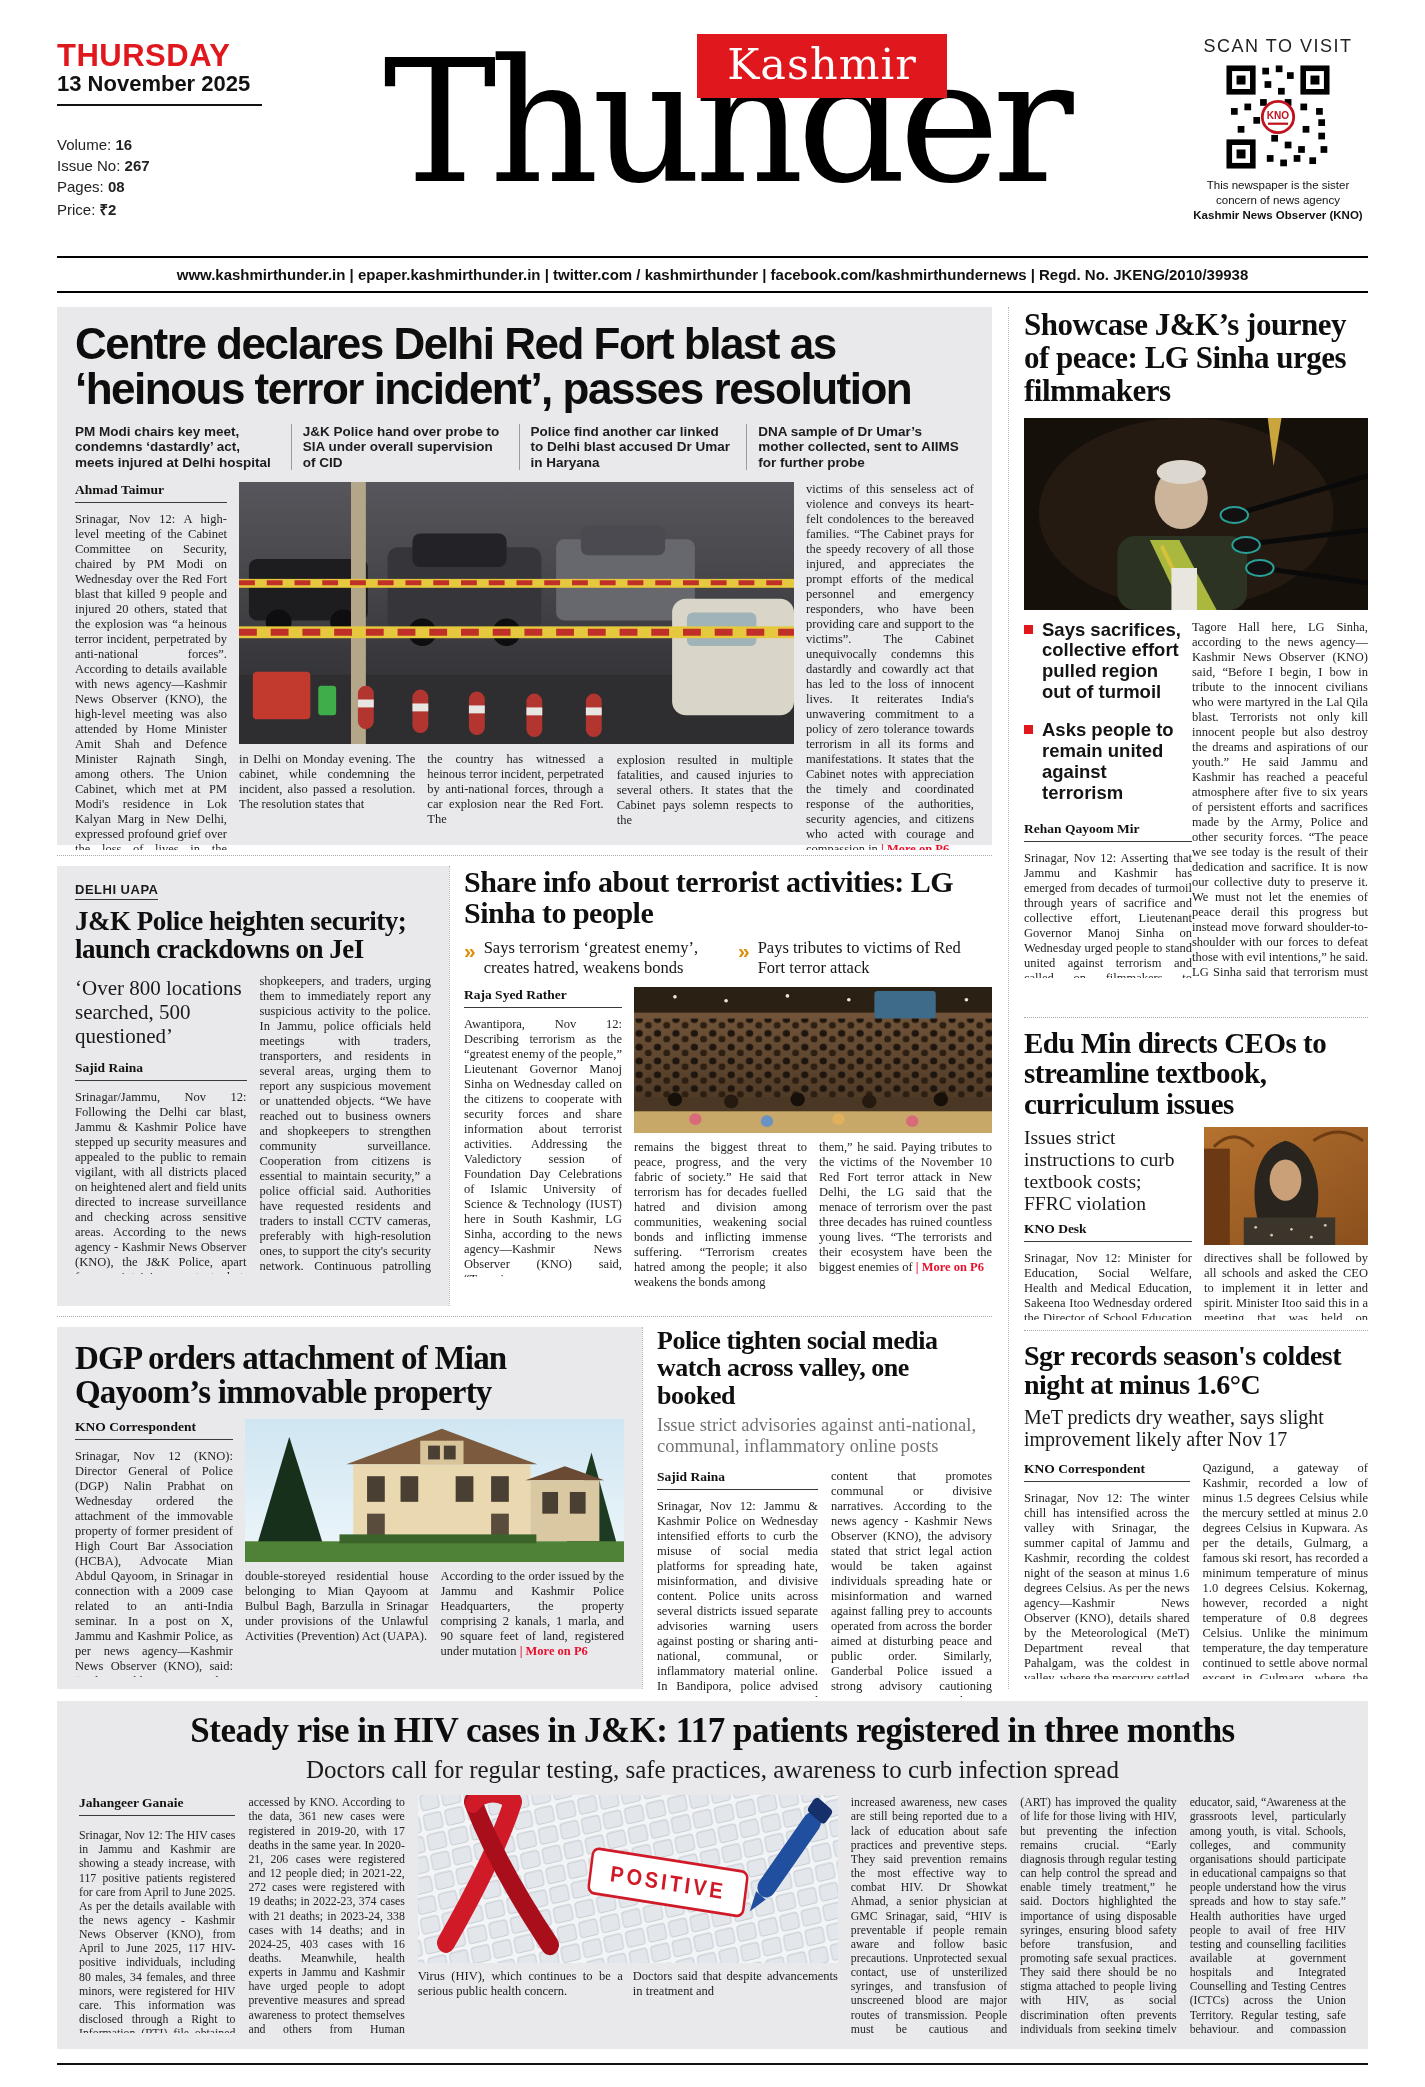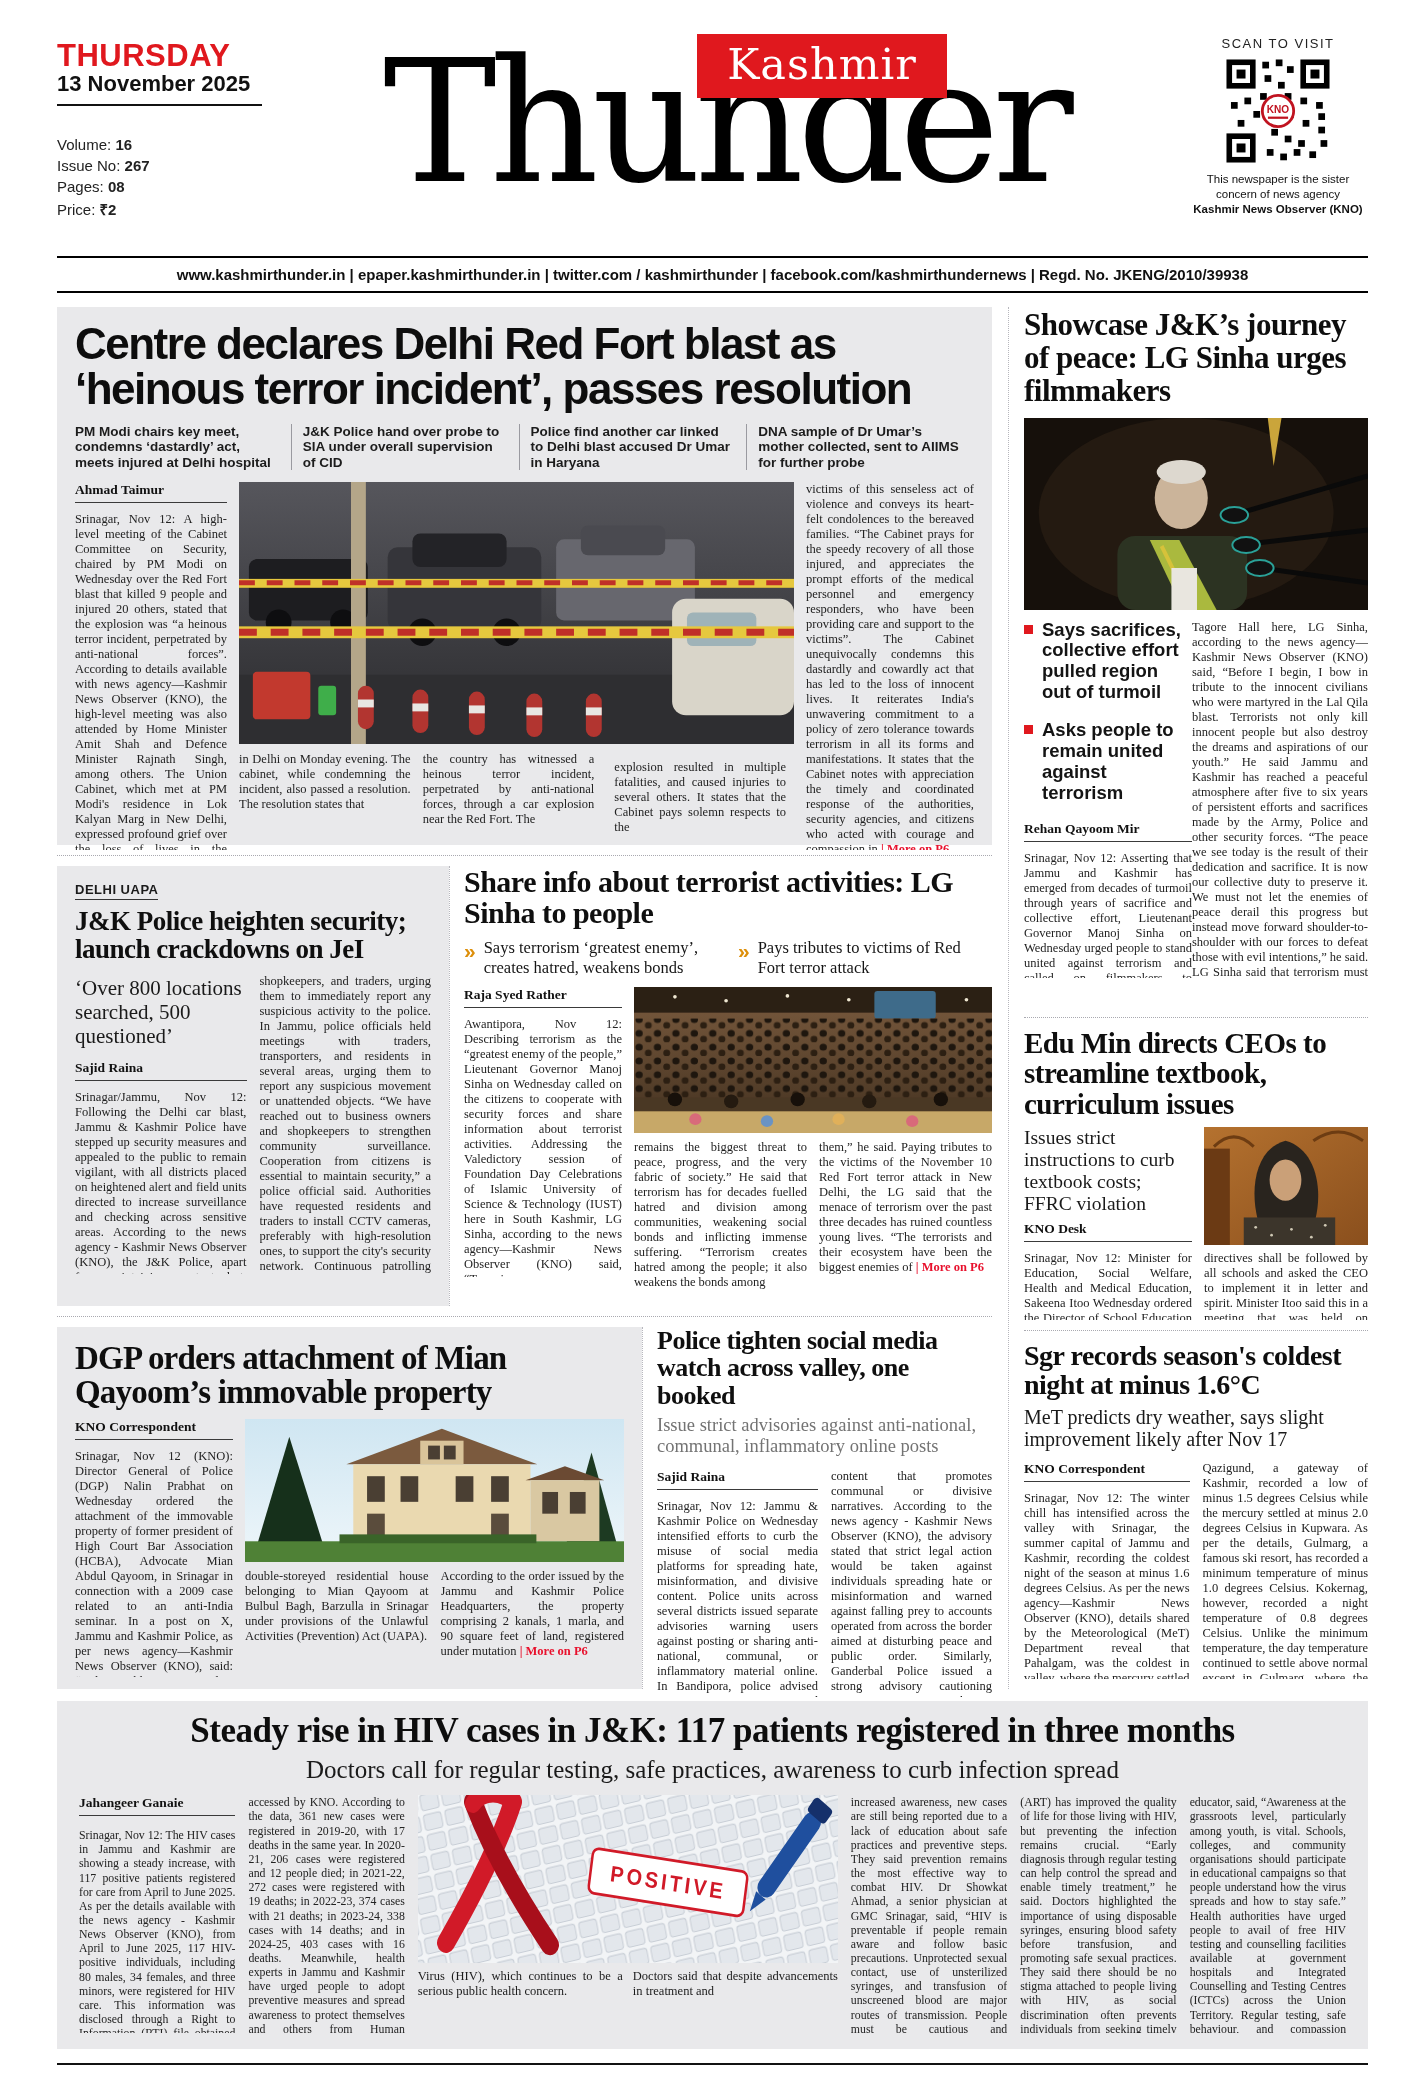--- a/index.html
+++ b/index.html
@@ -12,21 +12,21 @@
   .date{font-weight:700;font-size:22px;color:#111;border-bottom:2.5px solid #111;
         padding-bottom:7px;margin-bottom:30px;line-height:1.2;}
   .vol-line{font-size:15px;margin:4px 0;color:#222;}
   .vol-line b{font-weight:700;}
   .mh-center{flex:1;position:relative;text-align:center;}
   .brand-main{font-family:"DejaVu Serif",serif;font-size:170px;line-height:.95;letter-spacing:-7px;
               color:#000;margin-top:14px;font-weight:500;}
   .brand-top{position:absolute;top:6px;left:47%;background:#e0181e;color:#fff;z-index:3;
              font-family:"DejaVu Serif",serif;font-size:43px;padding:5px 30px 9px;letter-spacing:1px;}
   .mh-right{width:180px;text-align:center;padding-top:8px;font-family:"Liberation Sans",sans-serif;}
-  .scan{font-size:13px;letter-spacing:1.5px;color:#222;margin-bottom:4px;}
+  .scan{font-size:18px;letter-spacing:1.5px;color:#222;margin-bottom:4px;}
   .sister{font-size:11.5px;line-height:1.3;color:#111;margin-top:5px;}
   .sister b{font-weight:700;}
   
   .infoline{border-top:2px solid #000;border-bottom:2px solid #000;text-align:center;
             font-family:"Liberation Sans",sans-serif;font-weight:700;font-size:15px;
             padding:8px 0;margin:4px 0 14px;color:#111;}
   
   .panel{background:#e9e9eb;box-sizing:border-box;padding:14px 18px;}
   .byline{font-weight:700;font-size:13.5px;border-bottom:1.5px solid #3a3a3a;
           padding-bottom:4px;margin-bottom:9px;color:#111;}
@@ -244,21 +244,21 @@
                   <rect x="232" y="226" width="16" height="8" fill="#e8e6e2"></rect>
                 <rect x="290" y="214" width="16" height="44" rx="8" fill="#b23530"></rect>
                   <rect x="290" y="228" width="16" height="8" fill="#e8e6e2"></rect>
                 <rect x="350" y="214" width="16" height="44" rx="8" fill="#b23530"></rect>
                   <rect x="350" y="228" width="16" height="8" fill="#e8e6e2"></rect>
               </g>
             </svg>
             <div class="hero-caps">
               <p class="hero-cap body-text clip" style="margin:0">in Delhi on Monday evening. The cabinet, while condemning the incident, also passed a resolution. The resolution states that</p>
               <p class="hero-cap body-text clip" style="margin:0">the country has witnessed a heinous terror incident, perpetrated by anti-national forces, through a car explosion near the Red Fort. The</p>
-              <p class="hero-cap body-text clip" style="margin:8px">explosion resulted in multiple fatalities, and caused injuries to several others. It states that the Cabinet pays solemn respects to the</p>
+              <p class="hero-cap body-text clip" style="margin:1px">explosion resulted in multiple fatalities, and caused injuries to several others. It states that the Cabinet pays solemn respects to the</p>
             </div>
           </div>
           <div class="hero-c3 clip">
             <p class="body-text" style="margin:0">
               <span>victims of this senseless act of violence and conveys its heart-felt condolences to the bereaved families. “The Cabinet prays for the speedy recovery of all those injured, and appreciates the prompt efforts of the medical personnel and emergency responders, who have been providing care and support to the victims”. The Cabinet unequivocally condemns this dastardly and cowardly act that has led to the loss of innocent lives. It reiterates India's unwavering commitment to a policy of zero tolerance towards terrorism in all its forms and manifestations. It states that the Cabinet notes with appreciation the timely and coordinated response of the authorities, security agencies, and citizens who acted with courage and compassion in</span>
               <span class="more">| More on P6</span>
             </p>
           </div>
         </div>
       </div>

